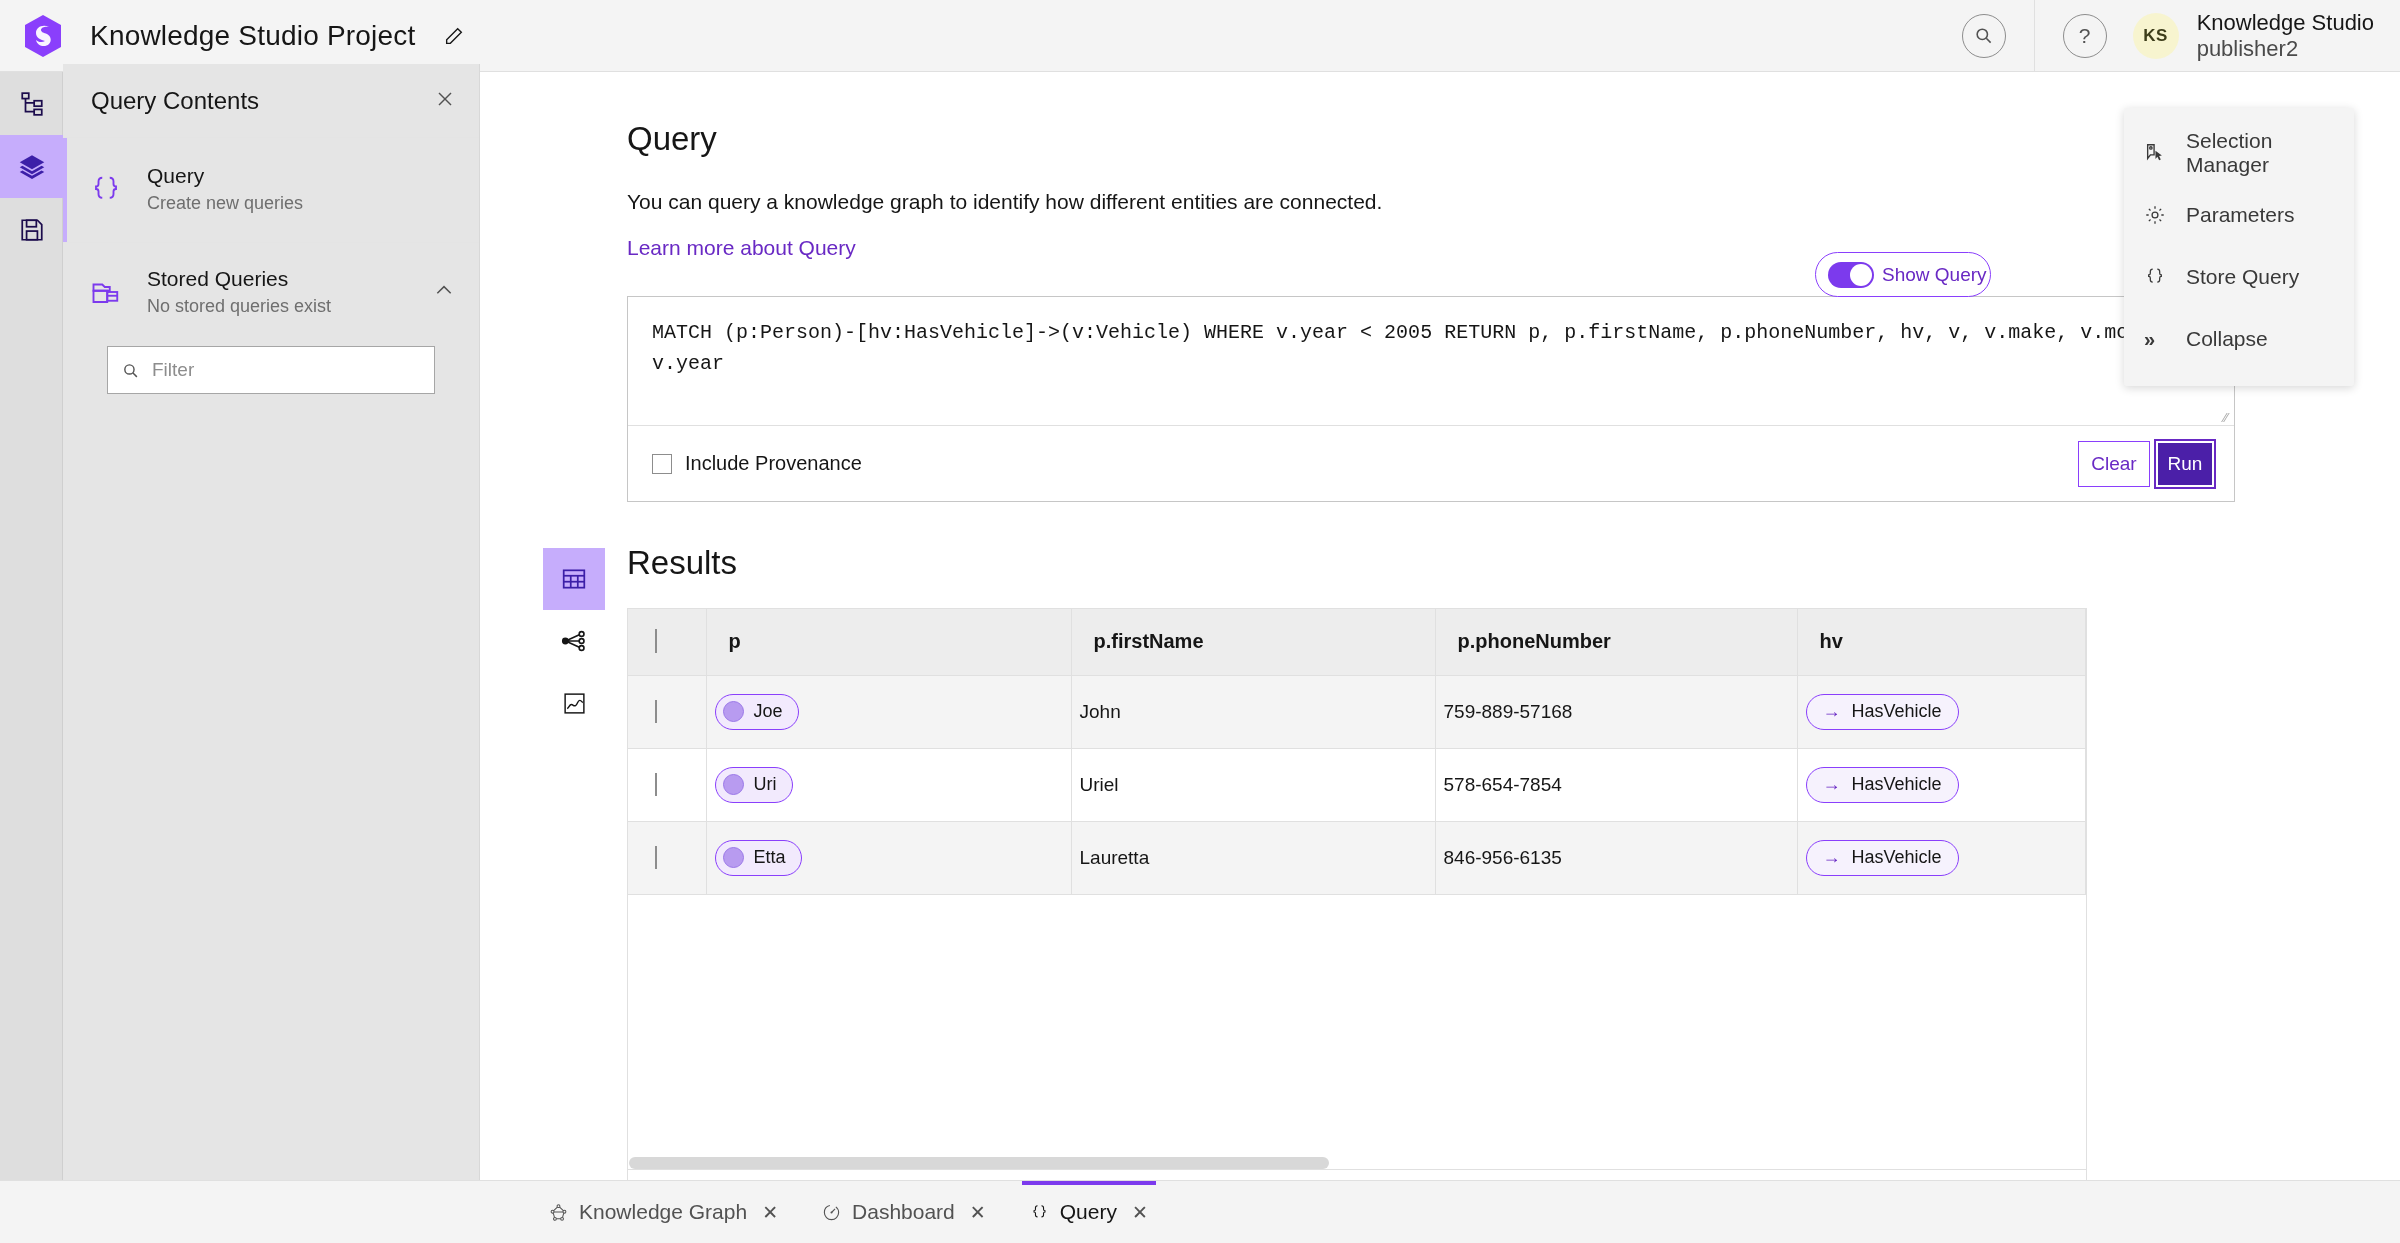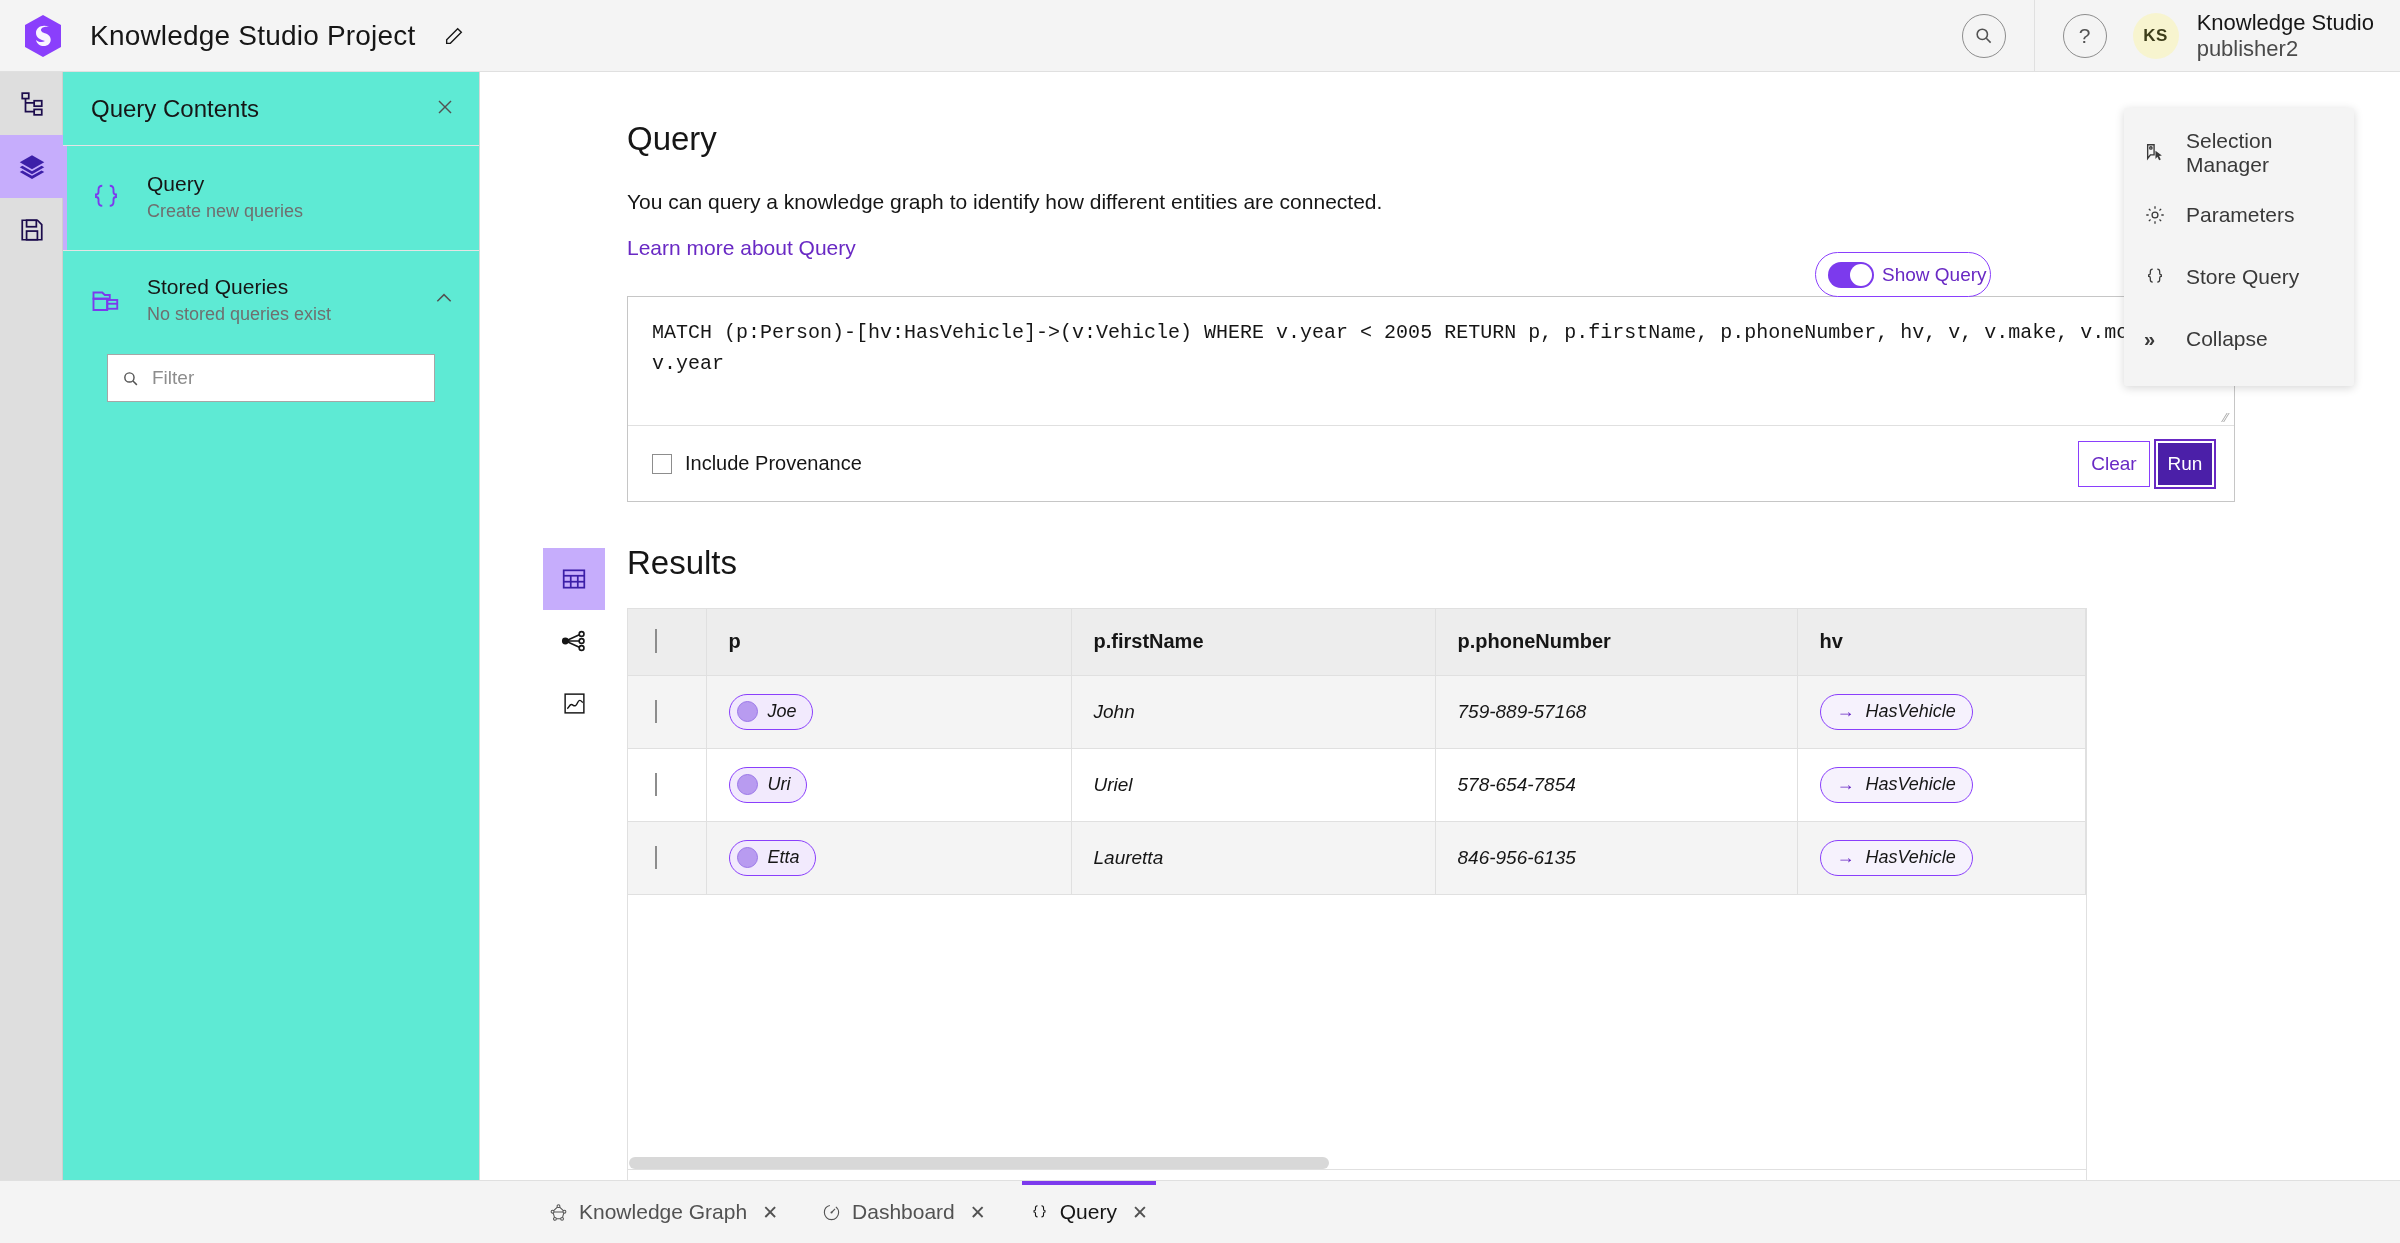--- a/index.html
+++ b/index.html
@@ -66,22 +66,22 @@
   }
   .rail-btn.active { background: #c6adfc; }
   #rail-collapse {
     position: absolute; bottom: 0; left: 0; width: 63px; height: 63px;
     display: flex; align-items: center; justify-content: center;
     cursor: pointer; color: #595959; font-size: 22px; font-weight: 700;
   }
 
   
   #panel {
-    position: absolute; top: 72px; left: 63px; width: 417px; height: 1171px;
-    background: #5eead4;
+    position: absolute; top: 64px; left: 63px; width: 417px; height: 1171px;
+    background: #e5e5e5;
     border-right: 1px solid #d8d8d8;
   }
   #panel-header {
     height: 74px; display: flex; align-items: center;
     padding: 0 25px 0 28px;
     border-bottom: 1px solid #e4e4e4;
   }
   #panel-title { font-size: 24px; color: #161616; }
   #panel-close { margin-left: auto; cursor: pointer; color: #525252; font-size: 22px; line-height: 1; }
 
@@ -213,24 +213,23 @@
     font-size: 20px; color: #161616; font-weight: 700;
     height: 66px; padding: 0 22px;
     border-bottom: 1px solid #e0e0e0;
     border-right: 1px solid #e0e0e0;
   }
   #results-table th.c-check, #results-table td.c-check { width: 78px; padding-left: 27px; }
   #results-table th.c-p, #results-table td.c-p { width: 365px; }
   #results-table th.c-fn, #results-table td.c-fn { width: 364px; }
   #results-table th.c-pn, #results-table td.c-pn { width: 362px; }
   #results-table td {
-    height: 73px; padding: 0 22px; font-size: 19px; color: #161616;
+    height: 73px; padding: 0 8px; font-size: 19px; color: #161616;
     border-bottom: 1px solid #e0e0e0; border-right: 1px solid #e0e0e0;
     vertical-align: middle;
-    font-style: italic;
   }
   #results-table tr.alt td { background: #f4f4f4; }
   .node-chip {
     display: inline-flex; align-items: center;
     height: 36px; padding: 0 15px 0 7px; border-radius: 18px;
     border: 1px solid #8a3ffc; background: #f2eafd;
   }
   .node-dot {
     width: 21px; height: 21px; border-radius: 50%;
     background: #b89bf0; border: 1px solid #9b78e8;

